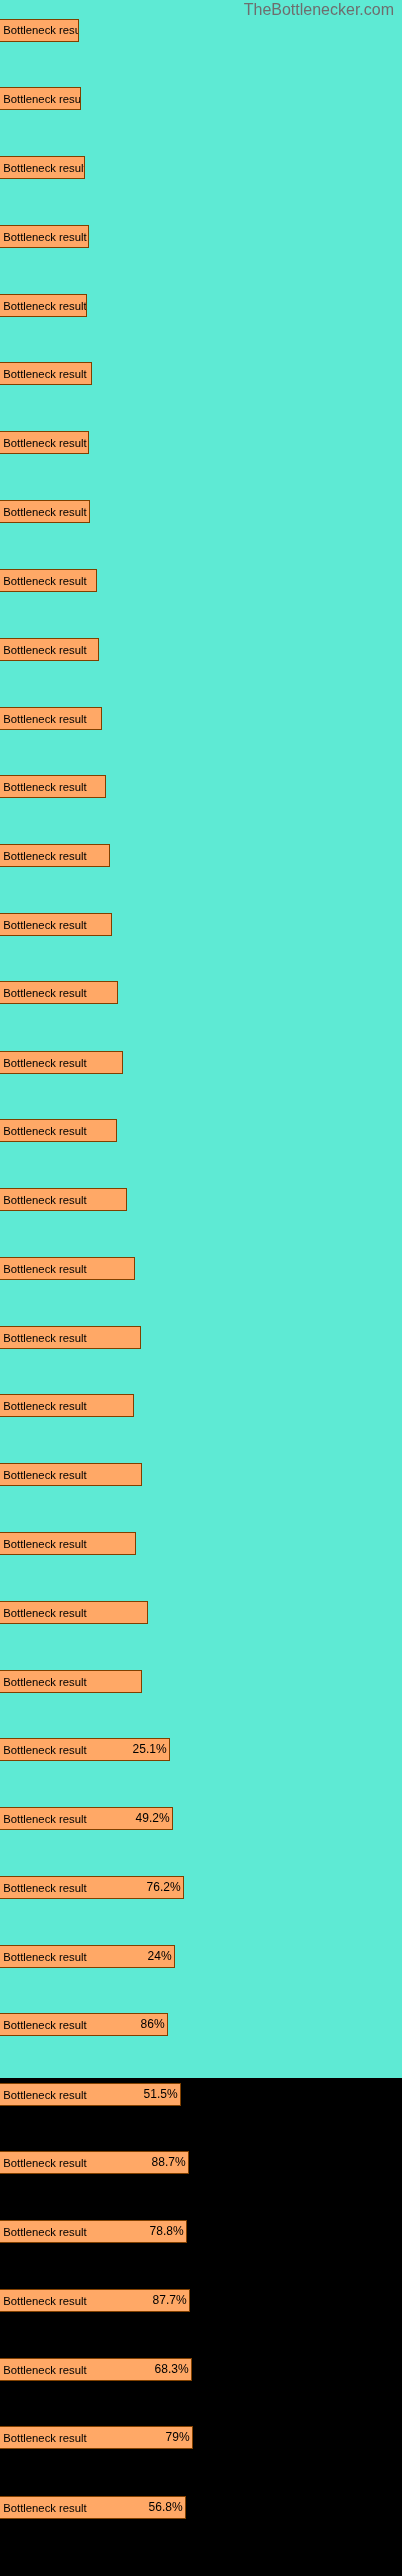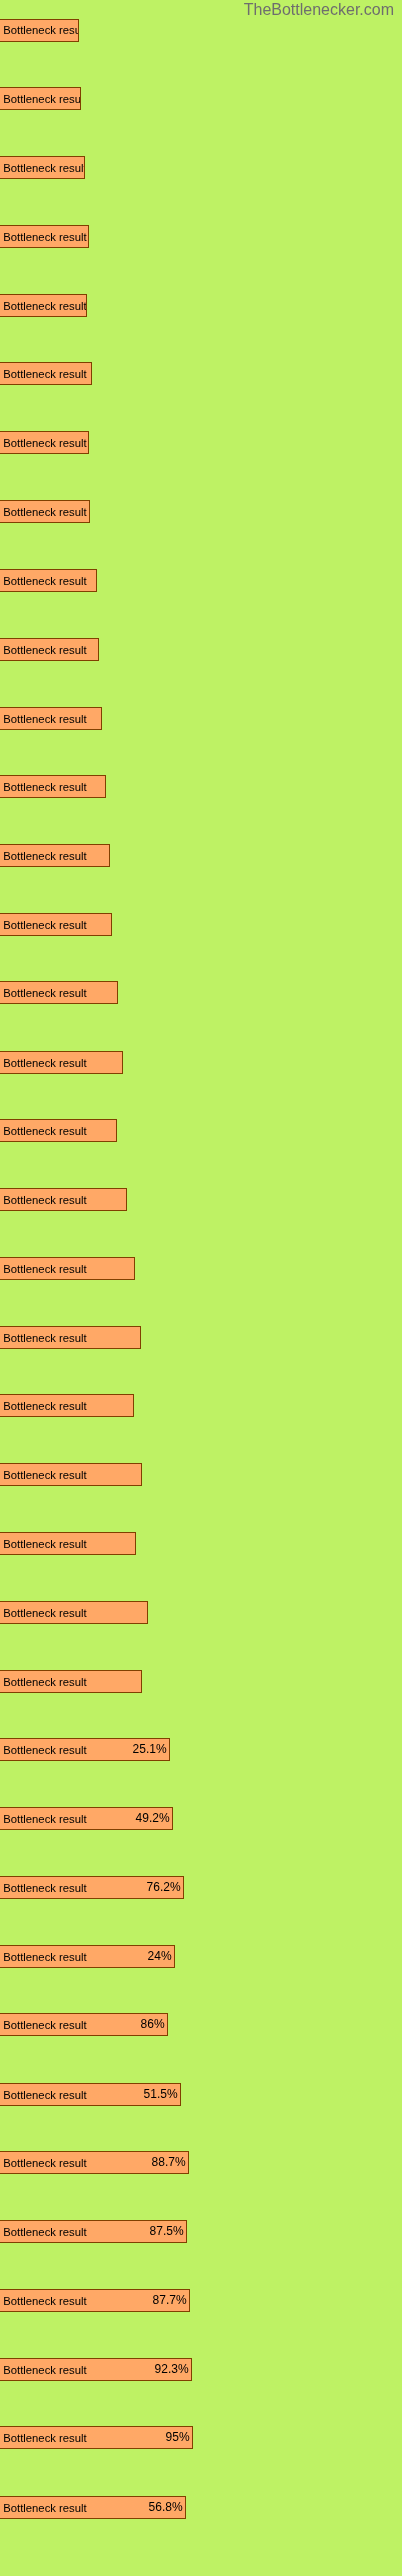--- a/index.html
+++ b/index.html
@@ -10,22 +10,22 @@
   body {
     width: 403px;
     height: 2576px;
     position: relative;
     font-family: "Liberation Sans", sans-serif;
     overflow: hidden;
   }
   #chart-root {
     position: relative;
     width: 403px;
-    height: 2576px;
-    background: #bef264;
+    height: 2078px;
+    background: #5eead4;
   }
   .site-title {
     position: absolute;
     top: 0px;
     left: 0px;
     width: 394px;
     text-align: right;
     color: #6e6e6e;
     font-size: 16px;
     line-height: 19.3px;
@@ -251,39 +251,39 @@
       </div>
       <div class="bar-row" style="top: 2151px; height: 23px; width: 403px;">
         <div class="bar" style="width: 189px; height: 23px;">
           <span class="bar-label">Bottleneck result</span>
           <span class="bar-value">88.7%</span>
         </div>
       </div>
       <div class="bar-row" style="top: 2220px; height: 23px; width: 403px;">
         <div class="bar" style="width: 187px; height: 23px;">
           <span class="bar-label">Bottleneck result</span>
-          <span class="bar-value">87.5%</span>
+          <span class="bar-value">78.8%</span>
         </div>
       </div>
       <div class="bar-row" style="top: 2289px; height: 23px; width: 403px;">
         <div class="bar" style="width: 190px; height: 23px;">
           <span class="bar-label">Bottleneck result</span>
           <span class="bar-value">87.7%</span>
         </div>
       </div>
       <div class="bar-row" style="top: 2358px; height: 23px; width: 403px;">
         <div class="bar" style="width: 192px; height: 23px;">
           <span class="bar-label">Bottleneck result</span>
-          <span class="bar-value">92.3%</span>
+          <span class="bar-value">68.3%</span>
         </div>
       </div>
       <div class="bar-row" style="top: 2426px; height: 23px; width: 403px;">
         <div class="bar" style="width: 193px; height: 23px;">
           <span class="bar-label">Bottleneck result</span>
-          <span class="bar-value">95%</span>
+          <span class="bar-value">79%</span>
         </div>
       </div>
       <div class="bar-row" style="top: 2496px; height: 23px; width: 403px;">
         <div class="bar" style="width: 186px; height: 23px;">
           <span class="bar-label">Bottleneck result</span>
           <span class="bar-value">56.8%</span>
         </div>
       </div>
     </div>
 

